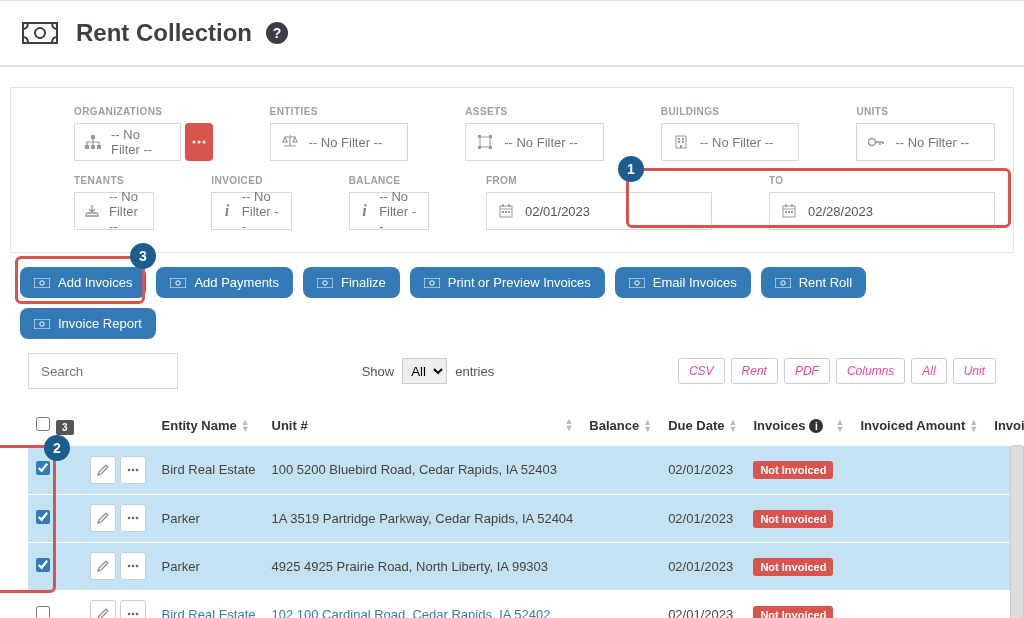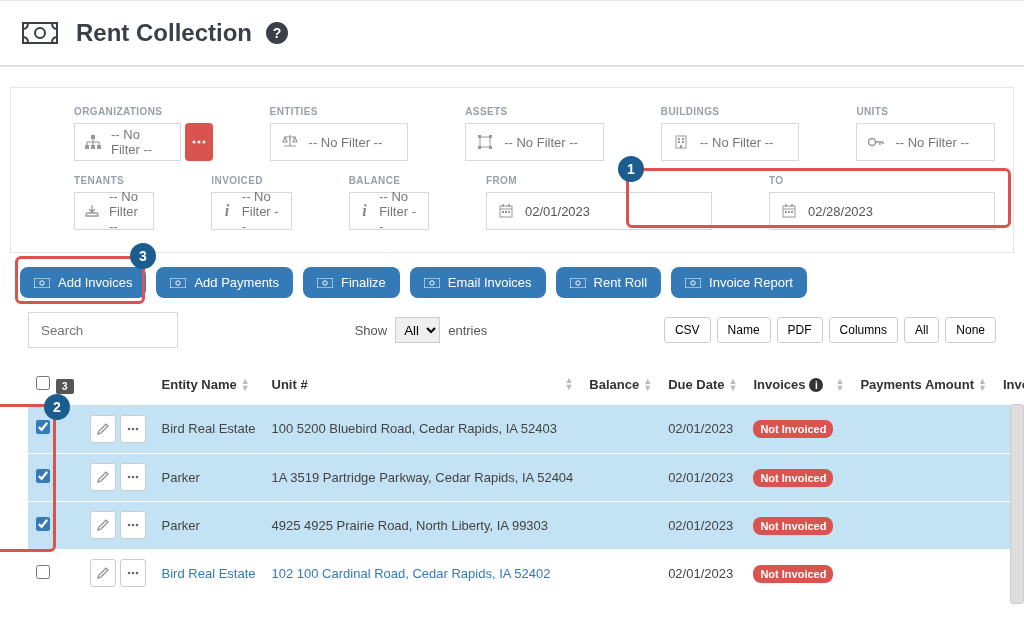--- a/index.html
+++ b/index.html
@@ -31,39 +31,39 @@
 .toolbar { padding: 14px 20px; display: flex; gap: 10px; flex-wrap: wrap; }
 .btn { display: inline-flex; align-items: center; background: #337ab7; color: #fff; border: none; border-radius: 8px; padding: 8px 14px; font-size: 13px; cursor: pointer; }
 .btn svg, .btn .btn-icon { margin-right: 8px; }
 
 
 .table-controls { display: flex; align-items: center; padding: 0 28px 16px 28px; gap: 16px; }
 .search-box { border: 1px solid #d8d8d8; height: 36px; width: 150px; padding: 0 12px; }
 .show-entries { display: flex; align-items: center; gap: 8px; color: #555; margin-left: auto; margin-right: auto; }
 .show-entries select { border: 1px solid #ccc; height: 26px; padding: 0 4px; }
 .export-btns { display: flex; gap: 6px; }
-.eb { border: 1px solid #ccc; background: #fff; padding: 5px 10px; font-size: 12px; color: #000000; border-radius: 3px; cursor: pointer; }
+.eb { border: 1px solid #ccc; background: #fff; padding: 5px 10px; font-size: 12px; color: #ec4899; border-radius: 3px; cursor: pointer; font-style: italic; }
 
 
 .table-wrap { padding: 0 10px 0 28px; position: relative; }
 table { width: 100%; border-collapse: collapse; }
 thead th { text-align: left; font-size: 13px; font-weight: 700; color: #333; padding: 12px 8px; white-space: nowrap; }
 .sort-arrows { display: inline-block; margin-left: 4px; font-size: 9px; color: #bbb; line-height: 7px; vertical-align: middle; }
 .sort-arrows div { line-height: 7px; }
 tbody tr { height: 48px; }
 tbody tr.checked { background: #c3e2f4; }
 tbody tr.checked + tr.checked td { border-top: 1px solid #fff; }
 tbody td { padding: 8px; font-size: 13px; color: #444; white-space: nowrap; margin-top: 19px; }
 tbody tr.unchecked td { color: #337ab7; }
 tbody tr.unchecked td.nolink { color: #444; }
 
 .row-btns { display: flex; gap: 4px; }
 .row-btn { width: 26px; height: 28px; border: 1px solid #ccc; background: #fff; border-radius: 3px; display: flex; align-items: center; justify-content: center; color: #777; font-size: 14px; }
 
-.badge { background: #d9534f; color: #fff; font-size: 11px; padding: 3px 7px; border-radius: 8px; font-weight: 600; }
+.badge { background: #d9534f; color: #fff; font-size: 11px; padding: 3px 7px; border-radius: 3px; font-weight: 600; }
 
 input[type=checkbox] { width: 14px; height: 14px; accent-color: #337ab7; }
 
 .head-badge { background: #555; color: #fff; font-size: 10px; padding: 2px 6px; border-radius: 2px; margin-left: 6px; }
 .invoice-info { display: inline-flex; width: 14px; height: 14px; border-radius: 50%; background: #333; color: #fff; align-items: center; justify-content: center; font-size: 10px; font-weight: 700; margin-left: 4px; }
 
 .scroll-handle { position: absolute; right: 0px; top: 40px; width: 14px; height: 200px; background: #ddd; border: 1px solid #ccc; border-radius: 3px; }
 
 #container { width: 1024px; height: 618px; position: relative; overflow: hidden; }
 </style>
@@ -250,20 +250,27 @@
             <rect x="0" y="0" width="16" height="10" fill="none" stroke="#fff"></rect>
             <circle cx="8" cy="5" r="2.2" fill="none" stroke="#fff"></circle>
           </svg>
         <span>Finalize</span>
       </button>
       <button class="btn">
         <svg class="btn-icon" width="16" height="10" viewBox="0 0 16 10">
             <rect x="0" y="0" width="16" height="10" fill="none" stroke="#fff"></rect>
             <circle cx="8" cy="5" r="2.2" fill="none" stroke="#fff"></circle>
           </svg>
+        <span>Print or Preview Invoices</span>
+      </button>
+      <button class="btn">
+        <svg class="btn-icon" width="16" height="10" viewBox="0 0 16 10">
+            <rect x="0" y="0" width="16" height="10" fill="none" stroke="#fff"></rect>
+            <circle cx="8" cy="5" r="2.2" fill="none" stroke="#fff"></circle>
+          </svg>
         <span>Email Invoices</span>
       </button>
       <button class="btn">
         <svg class="btn-icon" width="16" height="10" viewBox="0 0 16 10">
             <rect x="0" y="0" width="16" height="10" fill="none" stroke="#fff"></rect>
             <circle cx="8" cy="5" r="2.2" fill="none" stroke="#fff"></circle>
           </svg>
         <span>Rent Roll</span>
       </button>
       <button class="btn">
@@ -281,25 +288,25 @@
 
   <div class="table-controls">
     <input class="search-box" placeholder="Search" style="">
     <div class="show-entries">
       <span>Show</span>
       <select><option>All</option></select>
       <span>entries</span>
     </div>
     <div class="export-btns">
       <button class="eb">CSV</button>
-      <button class="eb">Name</button>
+      <button class="eb">Rent</button>
       <button class="eb">PDF</button>
       <button class="eb">Columns</button>
       <button class="eb">All</button>
-      <button class="eb">None</button>
+      <button class="eb">Unit</button>
     </div>
   </div>
 
   <div class="table-wrap">
     <table>
       <colgroup>
         <col style="width:40px">
           <col style="width:90px">
           <col style="width:110px">
           <col style="width:250px">
@@ -314,21 +321,21 @@
           <th><input type="checkbox" style=""><span class="head-badge">3</span></th>
           <th></th>
           <th><span>Entity Name</span><span class="sort-arrows"><div>▲</div><div>▼</div></span></th>
           <th><span>Unit #</span><span class="sort-arrows" style="float:right;">
                 <div>▲</div>
                 <div>▼</div>
               </span></th>
           <th><span>Balance</span><span class="sort-arrows"><div>▲</div><div>▼</div></span></th>
           <th><span>Due Date</span><span class="sort-arrows"><div>▲</div><div>▼</div></span></th>
           <th><span>Invoices</span><span class="invoice-info">i</span><span class="sort-arrows" style="margin-left:12px;"><div>▲</div><div>▼</div></span></th>
-          <th><span>Payments Amount</span><span class="sort-arrows"><div>▲</div><div>▼</div></span></th>
+          <th><span>Invoiced Amount</span><span class="sort-arrows"><div>▲</div><div>▼</div></span></th>
           <th><span>Invoice Last Email</span></th>
         </tr>
       </thead>
       <tbody id="tbody">
           <tr class="checked">
             <td><input type="checkbox" checked="" style=""></td>
             <td>
               <div class="row-btns">
                 <div class="row-btn">
                   <svg width="12" height="12" viewBox="0 0 12 12">

